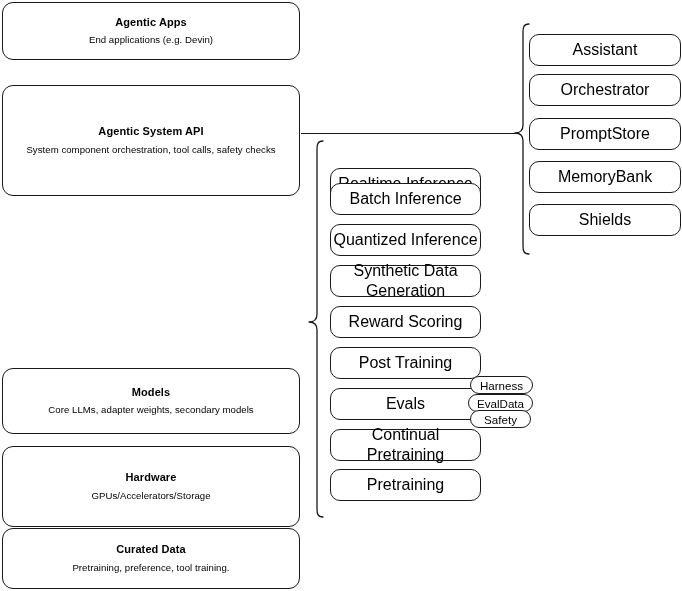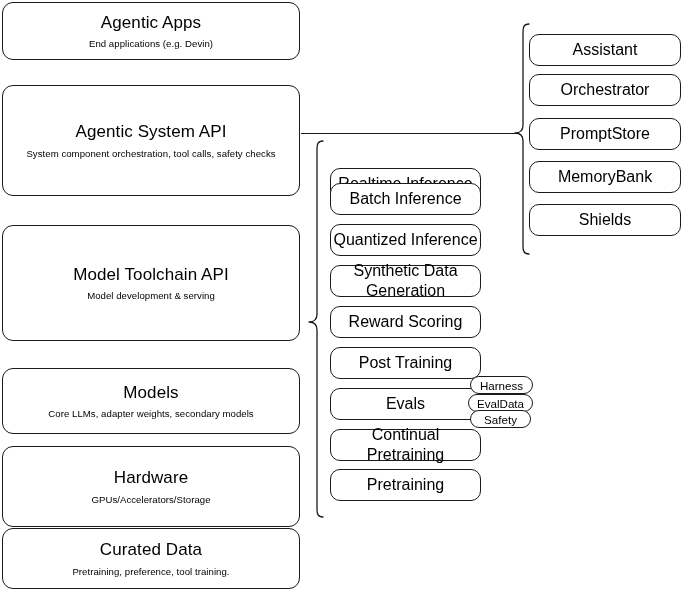--- a/index.html
+++ b/index.html
@@ -31,22 +31,23 @@
     flex-direction: column;
     align-items: center;
     justify-content: center;
     text-align: center;
     color: #000000;
     line-height: 1.25;
   }
 
   
   .layer .layer-title {
-    font-size: 17px;
+    font-size: 11px;
     letter-spacing: 0.1px;
+    font-weight: bold;
   }
   .layer .layer-sub {
     font-size: 9.6px;
     margin-top: 5px;
     letter-spacing: 0.05px;
   }
 
   
   .cap {
     font-size: 16px;
@@ -96,24 +97,20 @@
   <div class="node layer" style="left:2px; top:2px; width:298px; height:58px;">
     <div class="layer-title">Agentic Apps</div>
     <div class="layer-sub">End applications (e.g. Devin)</div>
   </div>
 
   <div class="node layer" style="left:2px; top:85px; width:298px; height:111px;">
     <div class="layer-title">Agentic System API</div>
     <div class="layer-sub">System component orchestration, tool calls, safety checks</div>
   </div>
 
-  <div class="node layer" style="left:2px; top:225px; width:298px; height:116px;">
-    <div class="layer-title">Model Toolchain API</div>
-    <div class="layer-sub">Model development &amp; serving</div>
-  </div>
 
   <div class="node layer" style="left:2px; top:368px; width:298px; height:66px;">
     <div class="layer-title">Models</div>
     <div class="layer-sub">Core LLMs, adapter weights, secondary models</div>
   </div>
 
   <div class="node layer" style="left:2px; top:446px; width:298px; height:81px;">
     <div class="layer-title">Hardware</div>
     <div class="layer-sub">GPUs/Accelerators/Storage</div>
   </div>

